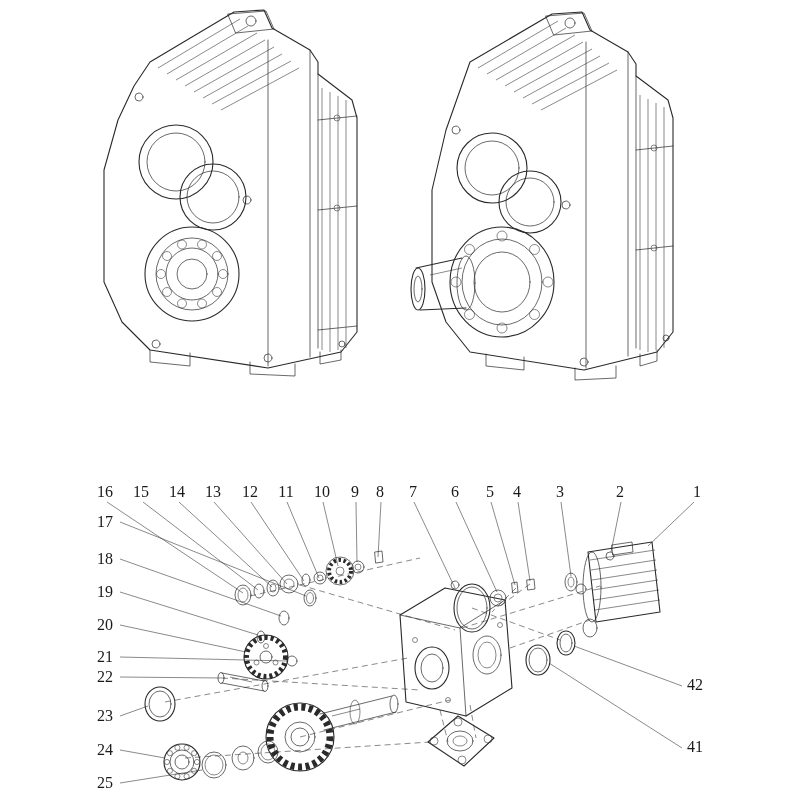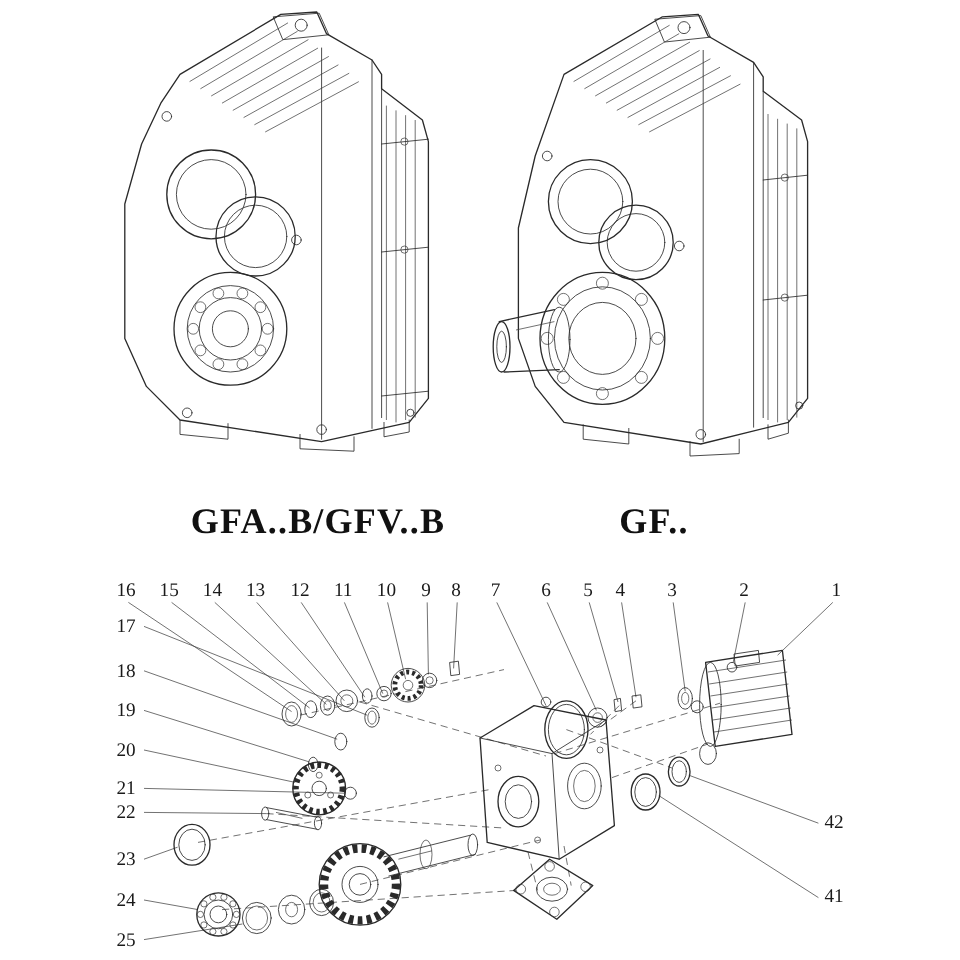--- a/index.html
+++ b/index.html
@@ -366,16 +366,14 @@
         <text class="callout" x="105" y="721" text-anchor="middle">23</text>
         <text class="callout" x="105" y="755" text-anchor="middle">24</text>
         <text class="callout" x="105" y="788" text-anchor="middle">25</text>
 
         <text class="callout" x="695" y="690" text-anchor="middle">42</text>
         <text class="callout" x="695" y="752" text-anchor="middle">41</text>
       </g>
     </g>
   </svg>
 
-  <div class="model-label" id="label-left">GFA..B/GFV..B</div>
-  <div class="model-label" id="label-right">GF..</div>
 
 </div>
 
 </body></html>

